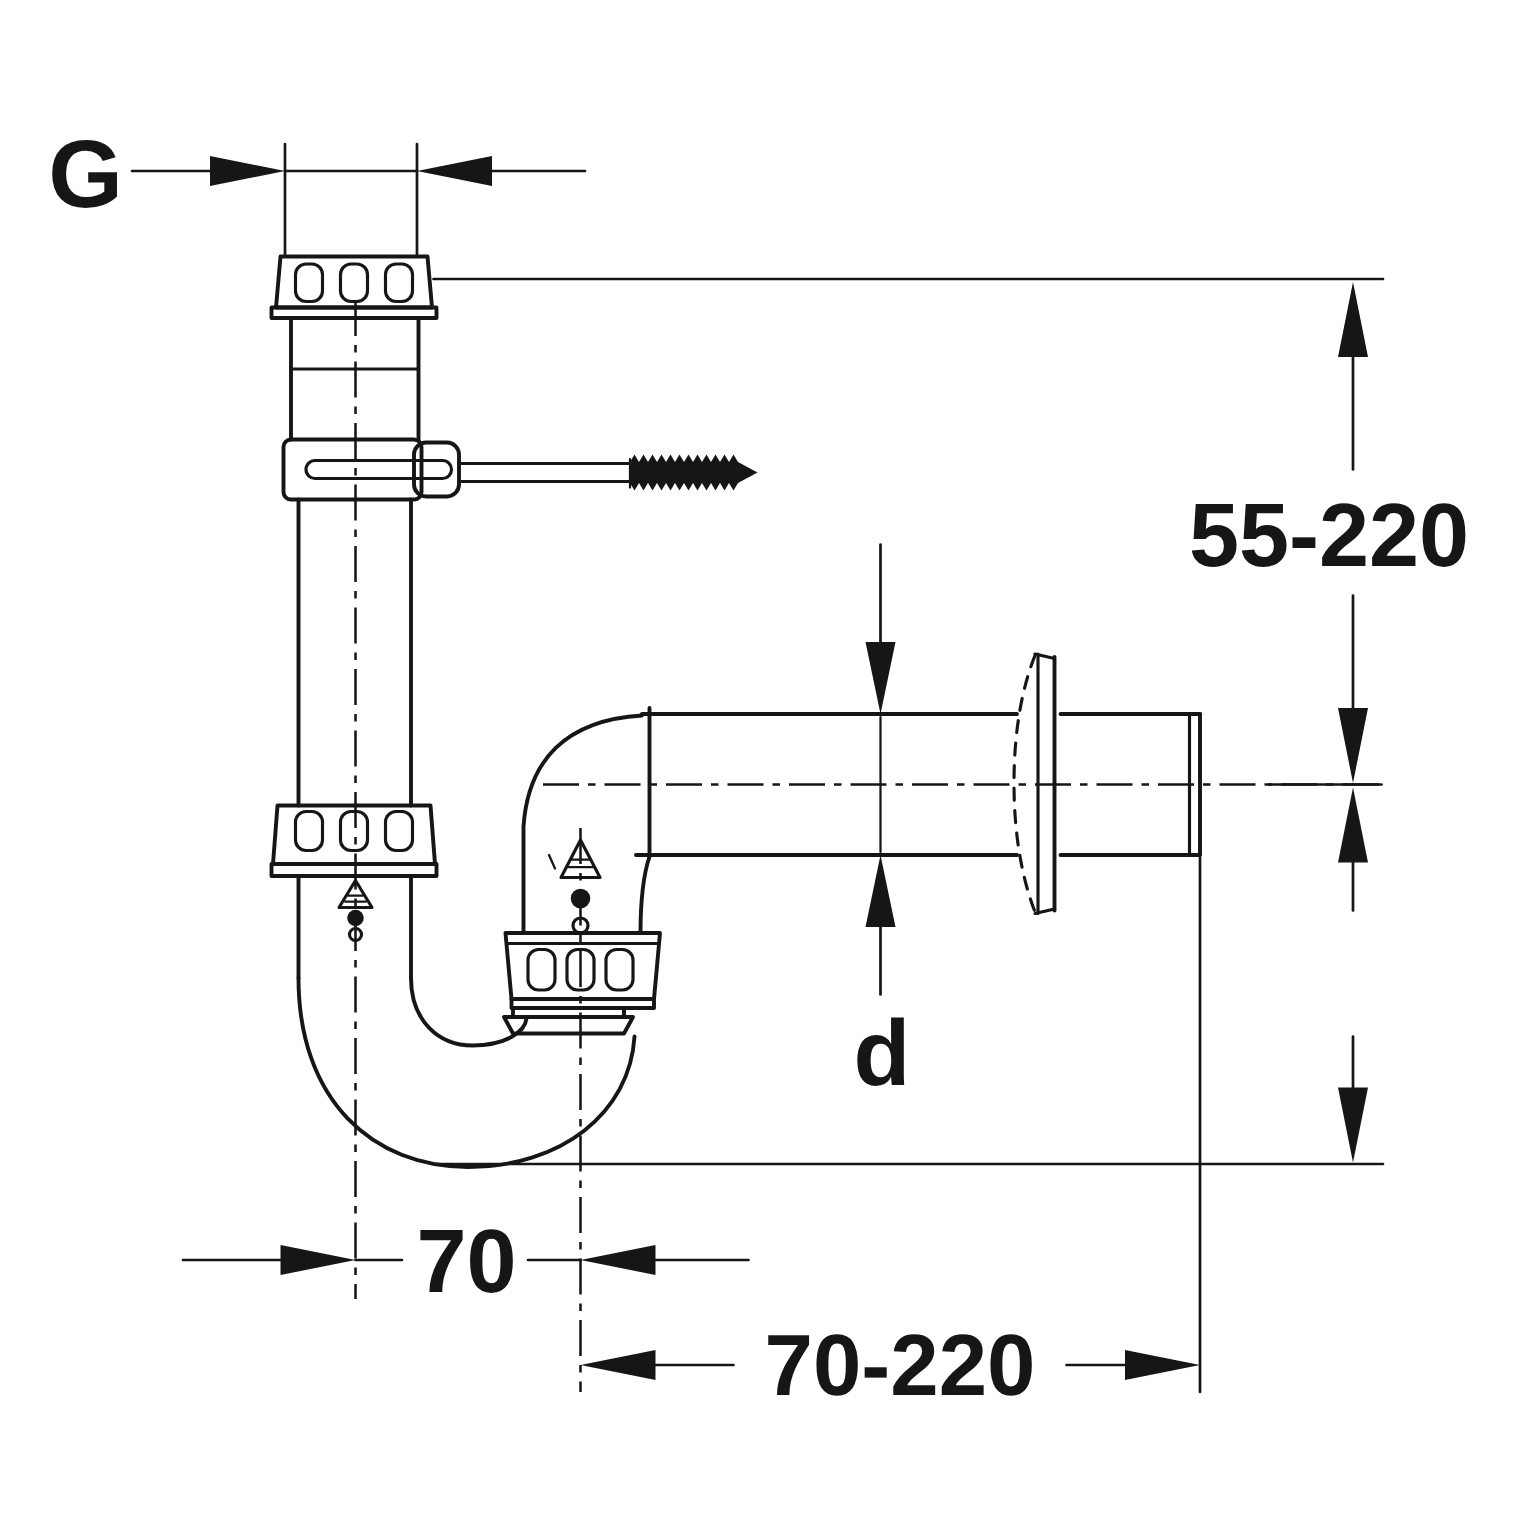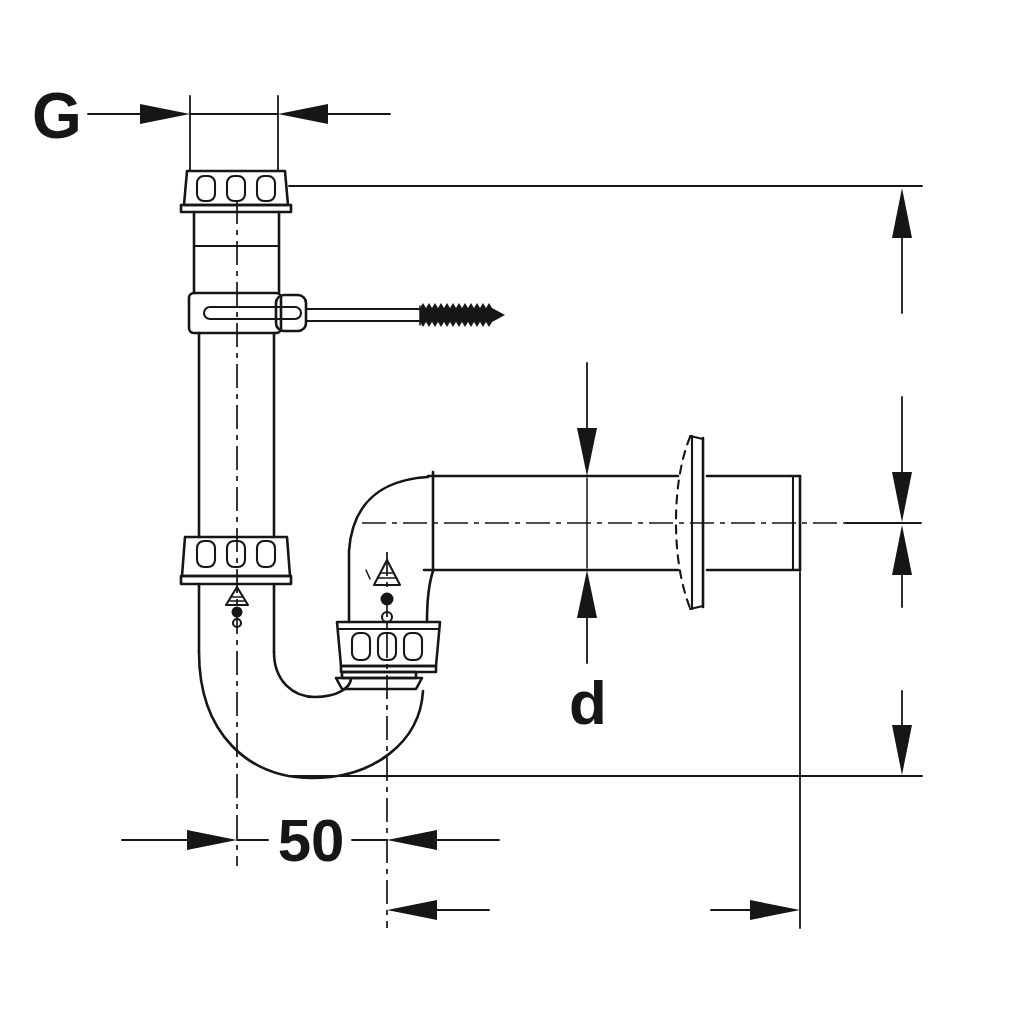--- a/index.html
+++ b/index.html
@@ -170,20 +170,22 @@
       <polygon class="fillk" points="587,570 577,618 597,618"></polygon>
       <polygon class="fillk" points="237,840 187,830 187,850"></polygon>
       <polygon class="fillk" points="387,840 437,830 437,850"></polygon>
       <polygon class="fillk" points="387,910 437,900 437,920"></polygon>
       <polygon class="fillk" points="800,910 750,900 750,920"></polygon>
     </g>
   </svg>
 
   <div class="lbl f64" style="left:57px;top:116px;">G</div>
 
+  <div class="lbl f60" style="left:886px;top:357px;">55-220</div>
 
 
   <div class="lbl f62" style="left:588px;top:703px;">d</div>
 
-  <div class="lbl f60" style="left:311px;top:841px;">50</div>
+  <div class="lbl f60" style="left:311px;top:841px;">70</div>
 
+  <div class="lbl f58" style="left:600px;top:911px;">70-220</div>
 
 </div>
 
 </body></html>

